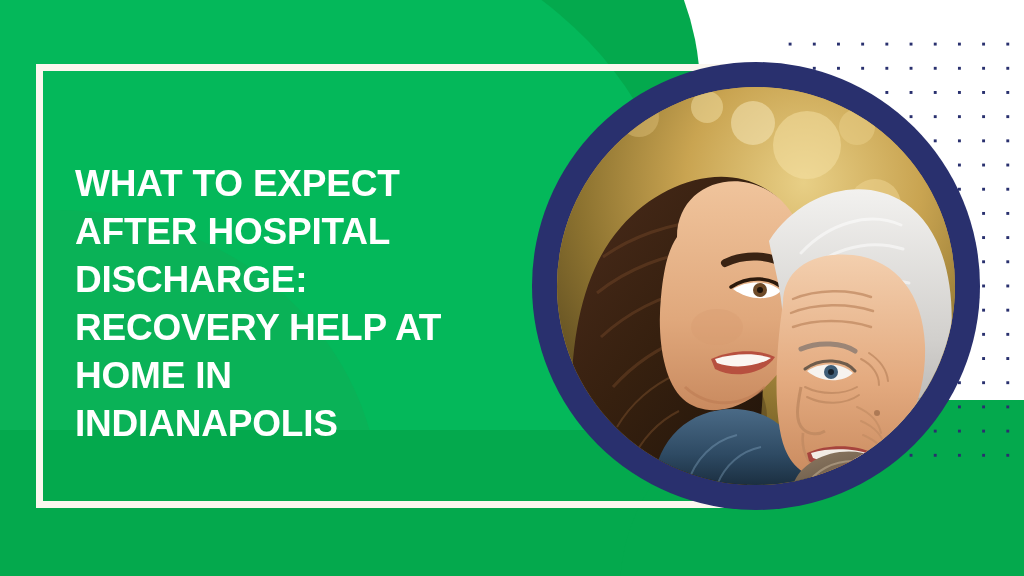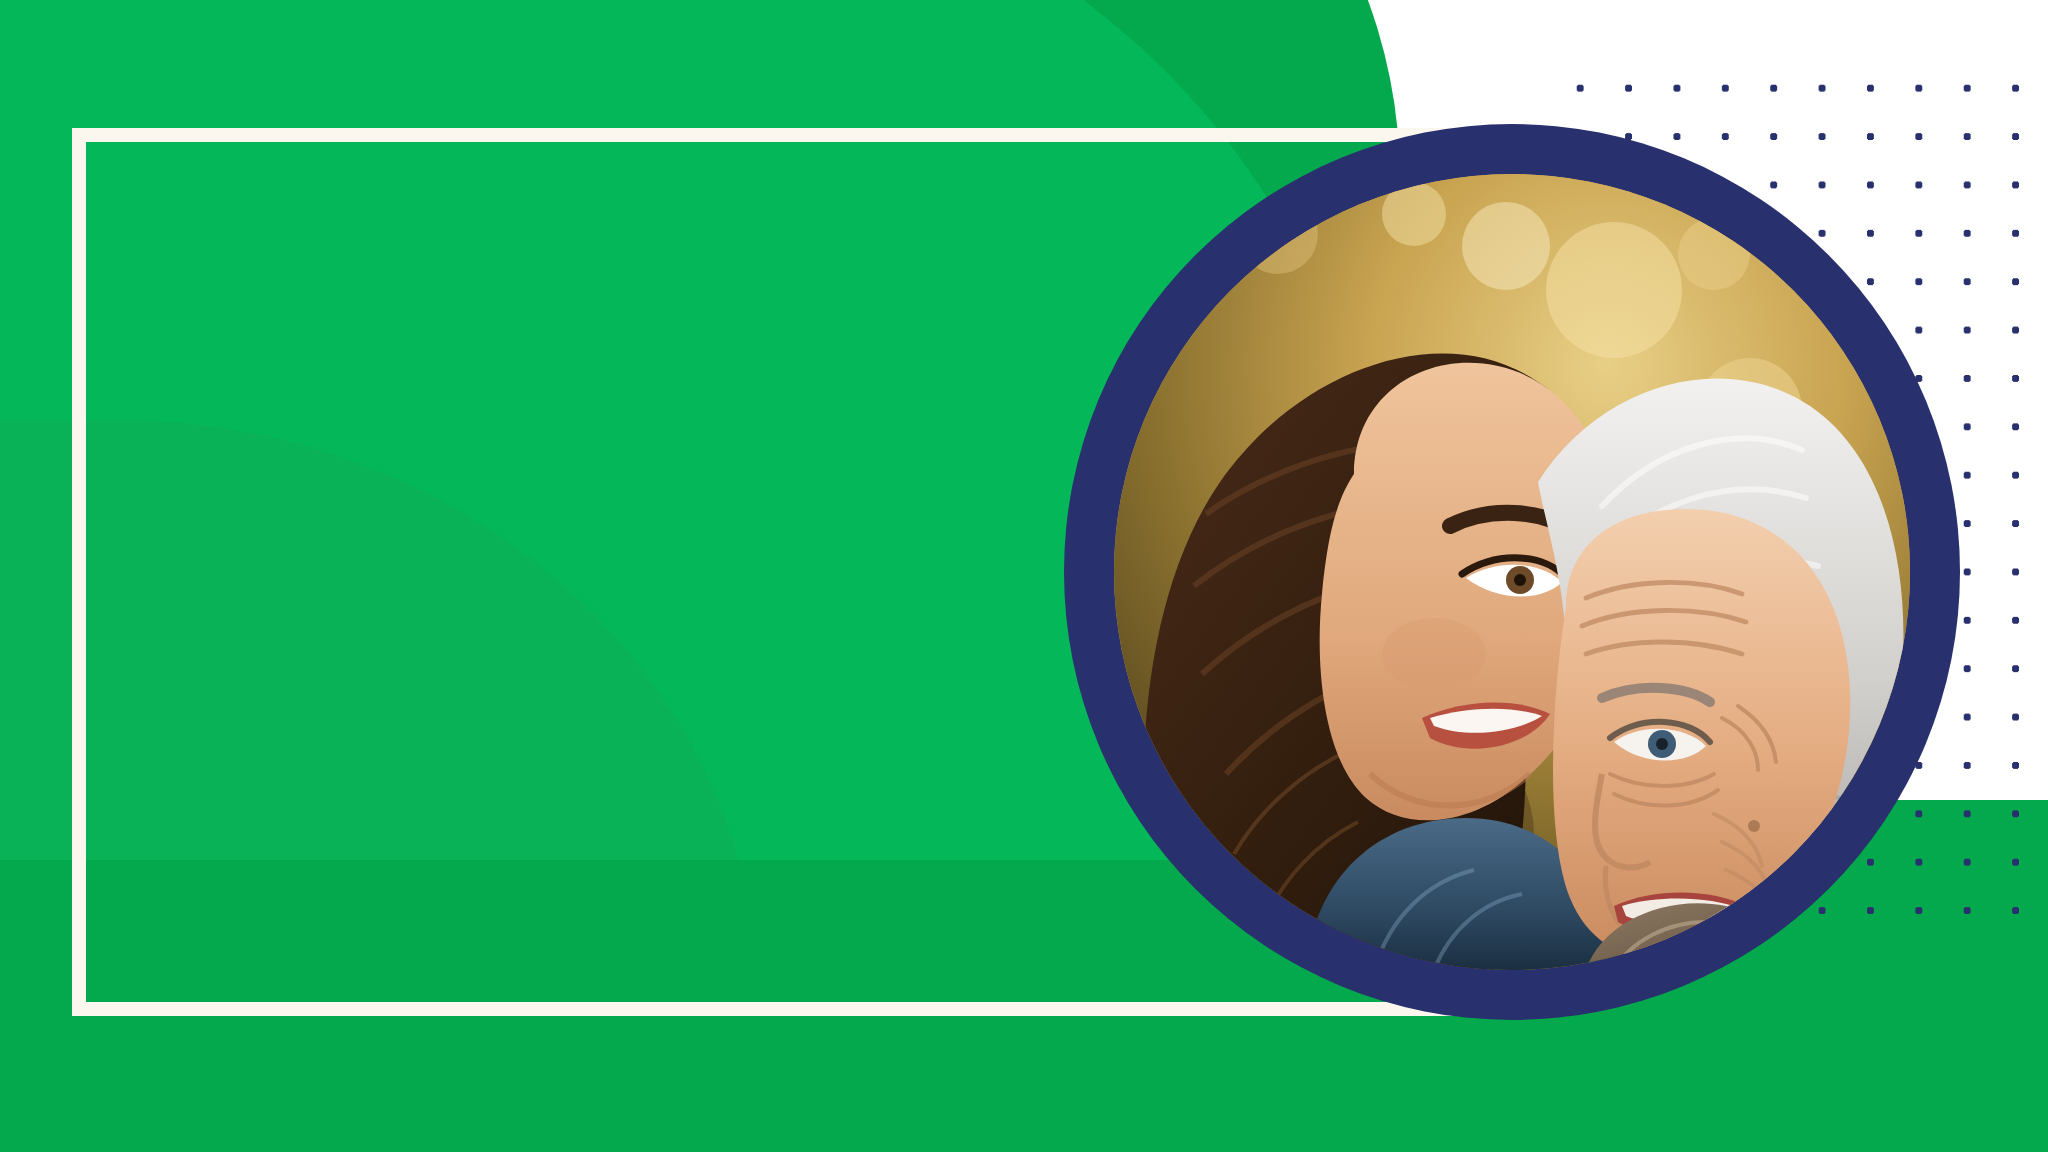--- a/index.html
+++ b/index.html
@@ -123,20 +123,28 @@
   <div class="green-blob-top"></div>
   <div class="green-wave"></div>
   <div class="green-wave2"></div>
   <div class="green-bottom"></div>
   <div class="green-bottom-rise"></div>
 
   <div class="frame"></div>
 
   <div class="dot-grid"></div>
 
+  <div class="title-wrap">
+    <h1 class="title">WHAT TO EXPECT
+AFTER HOSPITAL
+DISCHARGE:
+RECOVERY HELP AT
+HOME IN
+INDIANAPOLIS</h1>
+  </div>
 
   <div class="photo-ring">
     <div class="photo-inner">
       <svg width="398" height="398" viewBox="0 0 398 398" aria-hidden="true">
         <defs>
           <radialGradient id="bokeh" cx="62%" cy="24%" r="78%">
             <stop offset="0%" stop-color="#e8cf86"></stop>
             <stop offset="38%" stop-color="#c9a451"></stop>
             <stop offset="72%" stop-color="#8d7330"></stop>
             <stop offset="100%" stop-color="#5c4b20"></stop>

